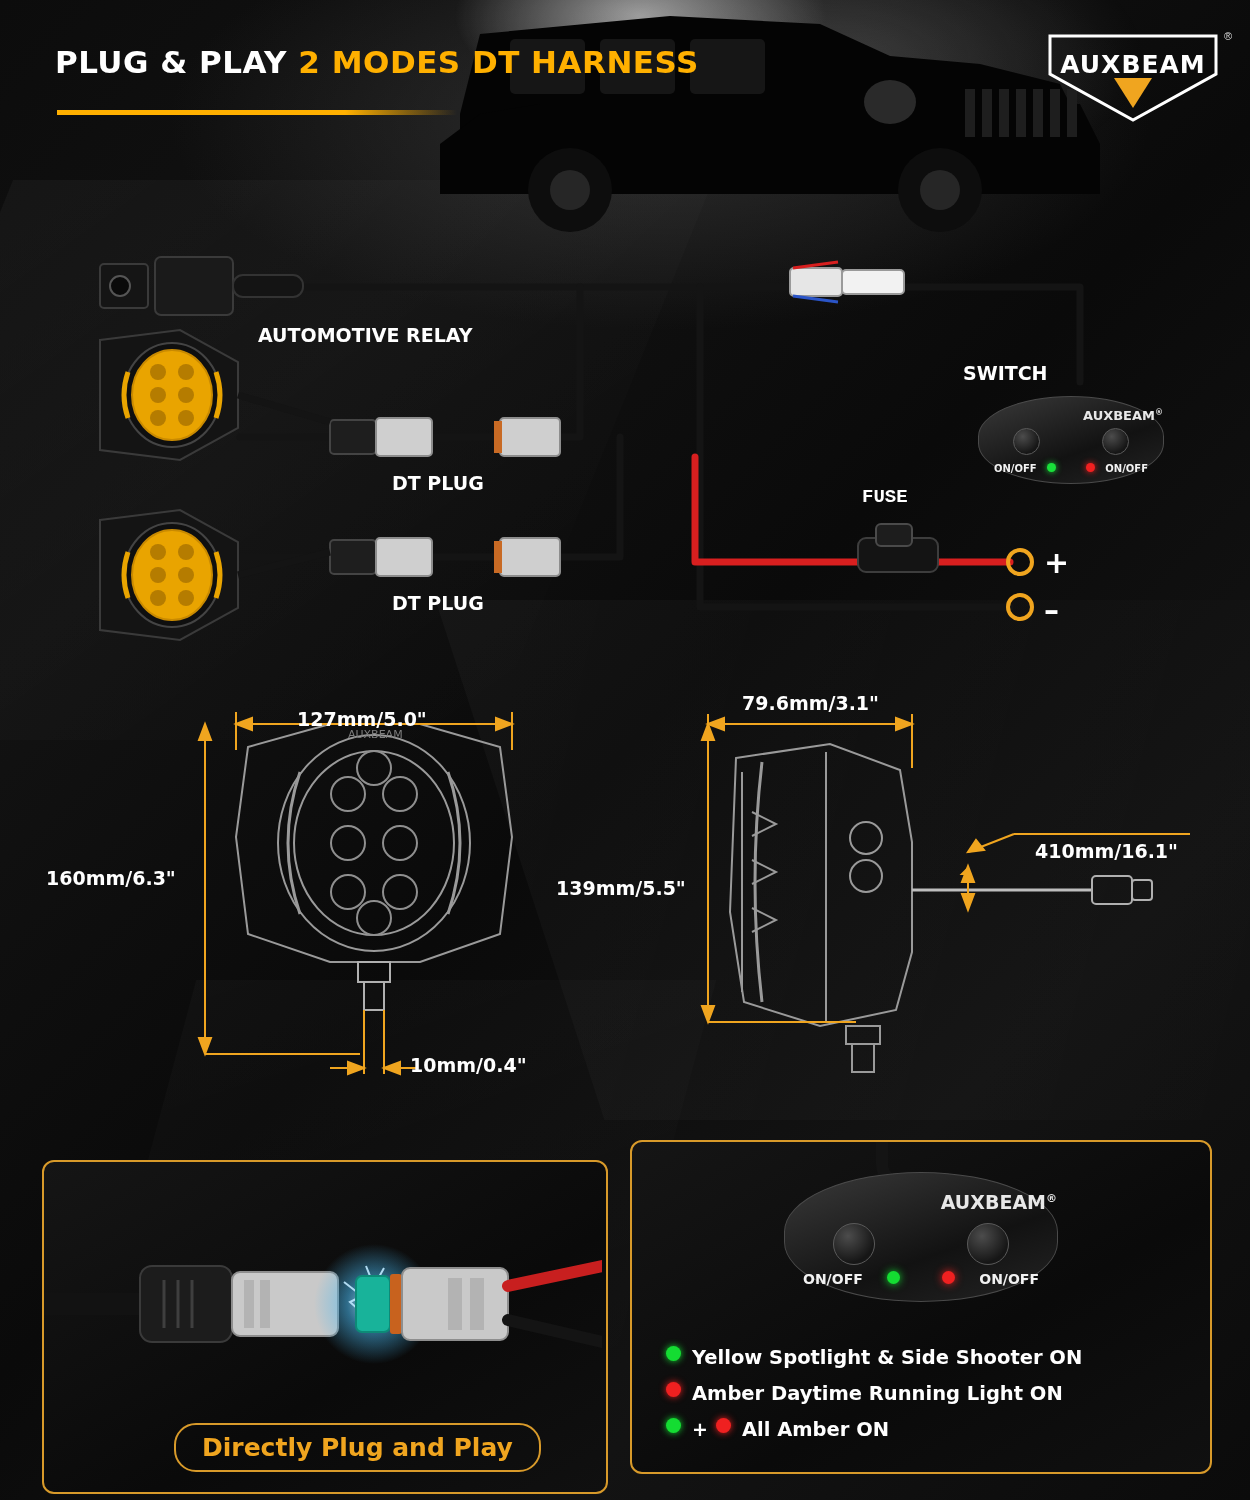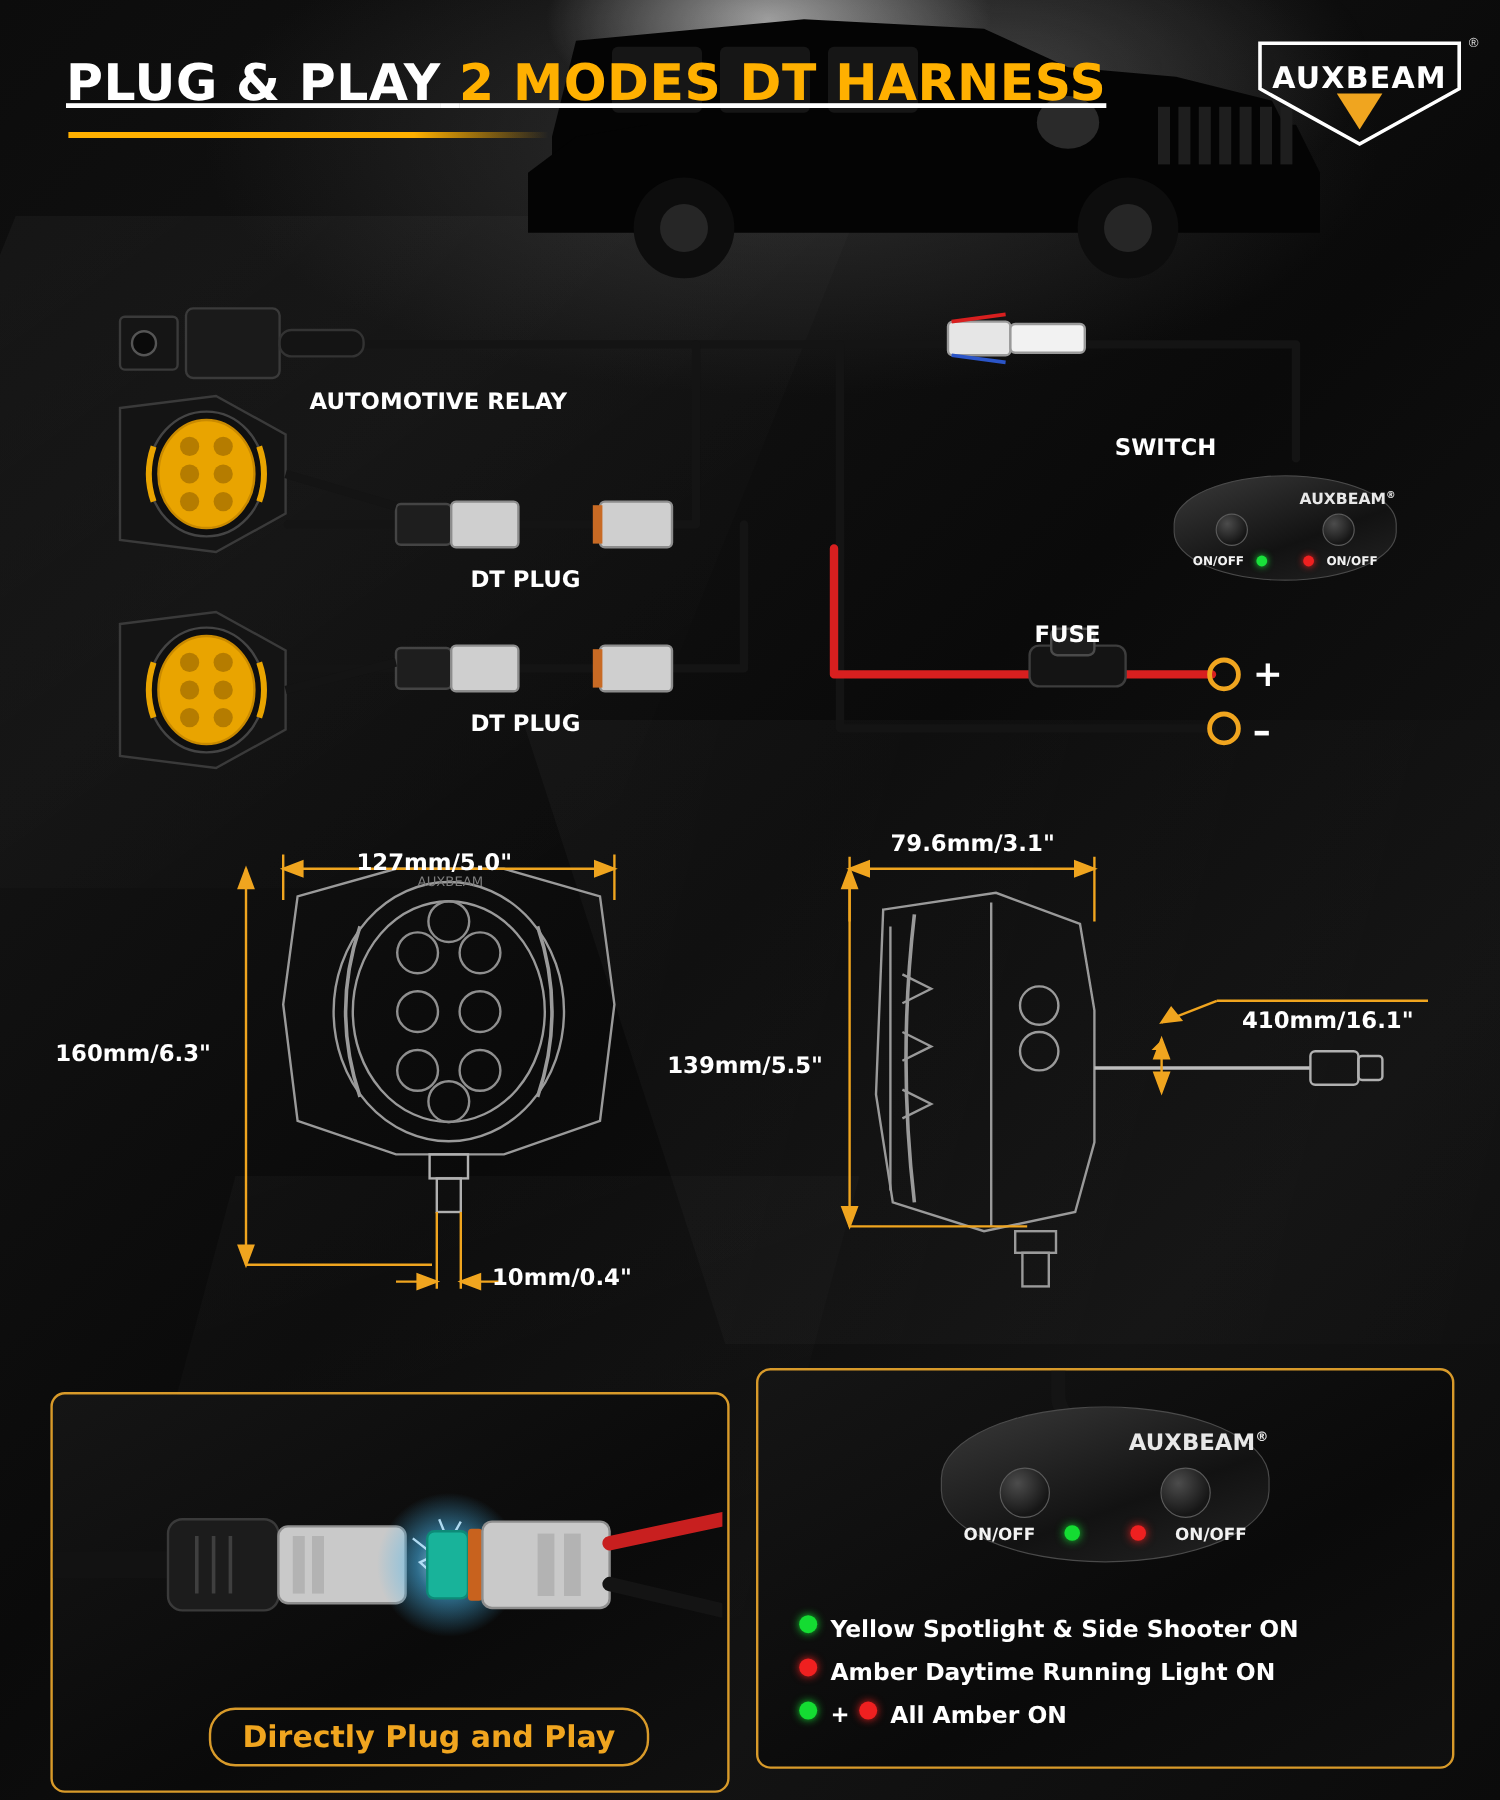--- a/index.html
+++ b/index.html
@@ -54,26 +54,25 @@
   }
   
   .jeep {
     position: absolute;
     left: 420px; top: -6px;
     width: 700px; height: 240px;
   }
   .hdr-title {
     position: absolute;
     left: 55px; top: 44px;
-    font-size: 42px;
+    font-size: 31px;
     font-weight: 800;
     letter-spacing: 0.5px;
     white-space: nowrap;
     font-family: "DejaVu Sans", sans-serif;
-    text-decoration: underline;
   }
   .hdr-title .w { color: #ffffff; }
   .hdr-title .y { color: #ffb000; }
   .hdr-underline {
     position: absolute;
     left: 57px; top: 110px;
     width: 400px; height: 5px;
     background: linear-gradient(90deg, #ffb000 0%, #ffb000 72%, rgba(255,176,0,0) 100%);
   }
   .logo {
@@ -353,22 +352,22 @@
         <path d="M128 320 Q120 343 128 366" stroke="#e9a400" stroke-width="5" fill="none"></path>
         <path d="M216 320 Q224 343 216 366" stroke="#e9a400" stroke-width="5" fill="none"></path>
         <path d="M238 343 L330 320" stroke="#141414" stroke-width="7" fill="none"></path>
       </g>
     </svg>
 
     
     <div class="lbl" style="left:258px; top:92px;">AUTOMOTIVE RELAY</div>
     <div class="lbl" style="left:392px; top:240px;">DT PLUG</div>
     <div class="lbl" style="left:392px; top:360px;">DT PLUG</div>
-    <div class="lbl" style="left:929px; top:130px;">SWITCH</div>
-    <div class="lbl" style="left:862px; top:286px;">FUSE</div>
+    <div class="lbl" style="left:963px; top:130px;">SWITCH</div>
+    <div class="lbl" style="left:862px; top:254px;font-family:Liberation Mono, monospace;">FUSE</div>
     <div class="lbl" style="left:1044px; top:313px; font-size:30px;">+</div>
     <div class="lbl" style="left:1044px; top:360px; font-size:30px;">–</div>
 
     
     <div class="switch-pod" style="left:978px; top:164px; width:184px; height:86px;">
       <div class="pod-brand" style="top:11px; font-size:13px;">
         <span>AUXBEAM</span><span style="font-size:8px; vertical-align:super;">®</span>
       </div>
       <div class="pod-btn" style="left:34px; top:31px; width:25px; height:25px;"></div>
       <div class="pod-btn" style="right:34px; top:31px; width:25px; height:25px;"></div>

